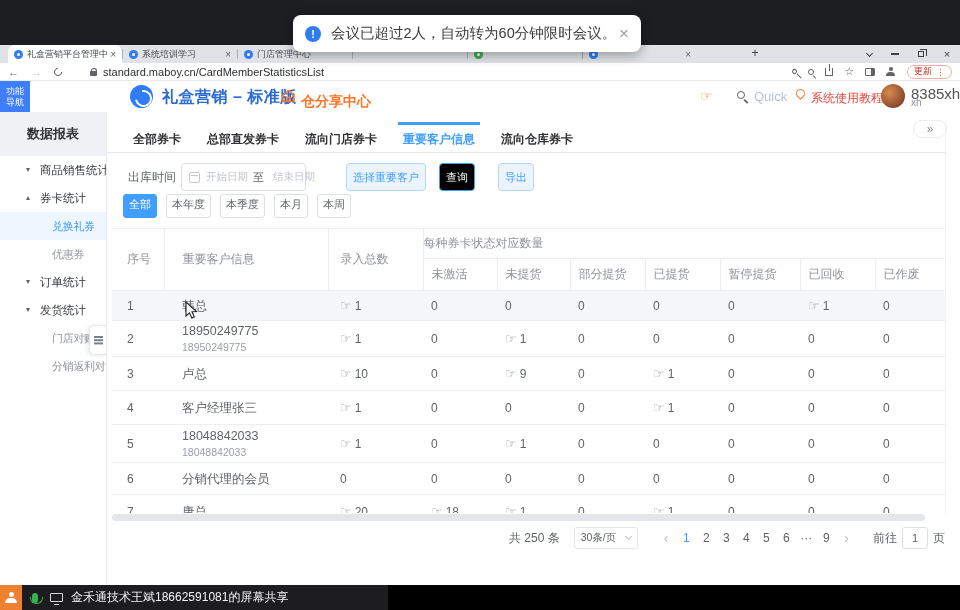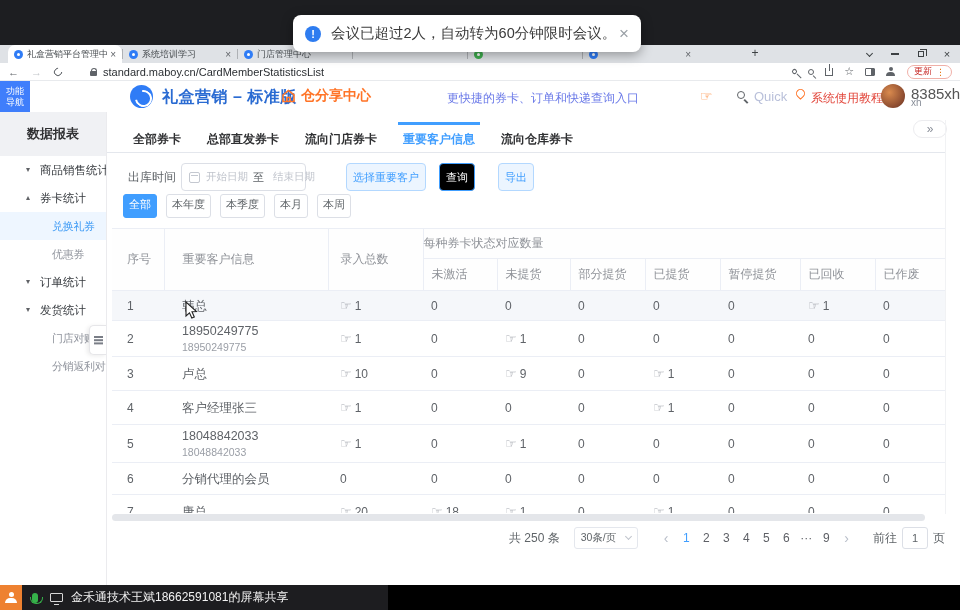--- a/index.html
+++ b/index.html
@@ -55,21 +55,21 @@
   .update-pill{margin-left:12px;border:1px solid #f0b0a8;border-radius:9px;height:14px;display:flex;align-items:center;padding:0 6px;font-size:9px;color:#c5221f}
   .update-dots{color:#e8710a;margin-left:4px;font-size:9px}
 
   
   .appheader{left:0;top:81px;width:960px;height:31px;background:#fff}
   .navtoggle{position:absolute;left:0;top:0;width:30px;height:31px;background:#3f7efb;color:#fff;font-size:9px;display:flex;flex-direction:column;align-items:center;justify-content:center;line-height:11px}
   .logo{position:absolute;left:130px;top:4px;width:23px;height:23px;border-radius:50%;background:#2f7cf6;overflow:hidden}
   .logo::after{content:"";position:absolute;left:5px;top:5px;width:13px;height:13px;border-radius:50%;border:2.5px solid #fff;border-left-color:transparent;transform:rotate(35deg)}
   .brand{position:absolute;left:162px;top:6px;font-size:16px;font-weight:bold;color:#2a6bd2;letter-spacing:.5px}
   .house{position:absolute;left:281px;top:8px}
-  .sharecenter{position:absolute;left:301px;top:6px;font-size:14px;font-weight:bold;color:#ff7427}
+  .sharecenter{position:absolute;left:301px;top:12px;font-size:14px;font-weight:bold;color:#ff7427}
   .quicktip{position:absolute;left:447px;top:9px;font-size:12px;color:#6a79e8}
   .handpoint{position:absolute;left:700px;top:7px;font-size:14px;color:#ff8c3e}
   .qmag{position:absolute;left:737px;top:10px;width:8px;height:8px;border:1.6px solid #5f6368;border-radius:50%}
   .qmag::after{content:"";position:absolute;left:7px;top:7px;width:1.6px;height:5px;background:#5f6368;transform:rotate(-45deg)}
   .quicklabel{position:absolute;left:754px;top:8px;font-size:13px;color:#b9c0da}
   .pin{position:absolute;left:796px;top:8px;width:9px;height:9px;border:1.6px solid #ff7427;border-radius:50% 50% 50% 0;transform:rotate(-45deg)}
   .tutorial{position:absolute;left:811px;top:9px;font-size:12px;color:#e2453a}
   .avatar{position:absolute;left:881px;top:3px;width:24px;height:24px;border-radius:50%;background:radial-gradient(circle at 35% 35%,#d98a4e,#8a4a2f 70%,#5d2f1d)}
   .uname{position:absolute;left:911px;top:4px;font-size:15px;color:#555}
   .usub{position:absolute;left:911px;top:16px;font-size:10px;color:#8a8f99}
@@ -248,21 +248,20 @@
     <div class="navtoggle">
       <span>功能</span>
       <span>导航</span>
     </div>
     <div class="logo"></div>
     <div class="brand">礼盒营销 – 标准版</div>
     <svg class="house" width="15" height="14" viewBox="0 0 15 14">
       <path d="M2 6 L7.5 1.5 L13 6 L13 12.5 L2 12.5 Z M6 12.5 L6 8.5 L9 8.5 L9 12.5" fill="none" stroke="#ff7427" stroke-width="1.6"></path>
     </svg>
     <div class="sharecenter">仓分享中心</div>
-    <div class="quicktip">更快捷的券卡、订单和快递查询入口</div>
     <div class="handpoint">☞</div>
     <i class="qmag"></i>
     <div class="quicklabel">Quick</div>
     <i class="pin"></i>
     <div class="tutorial">系统使用教程</div>
     <div class="avatar"></div>
     <div class="uname">8385xh</div>
     <div class="usub">xh</div>
   </div>
 

